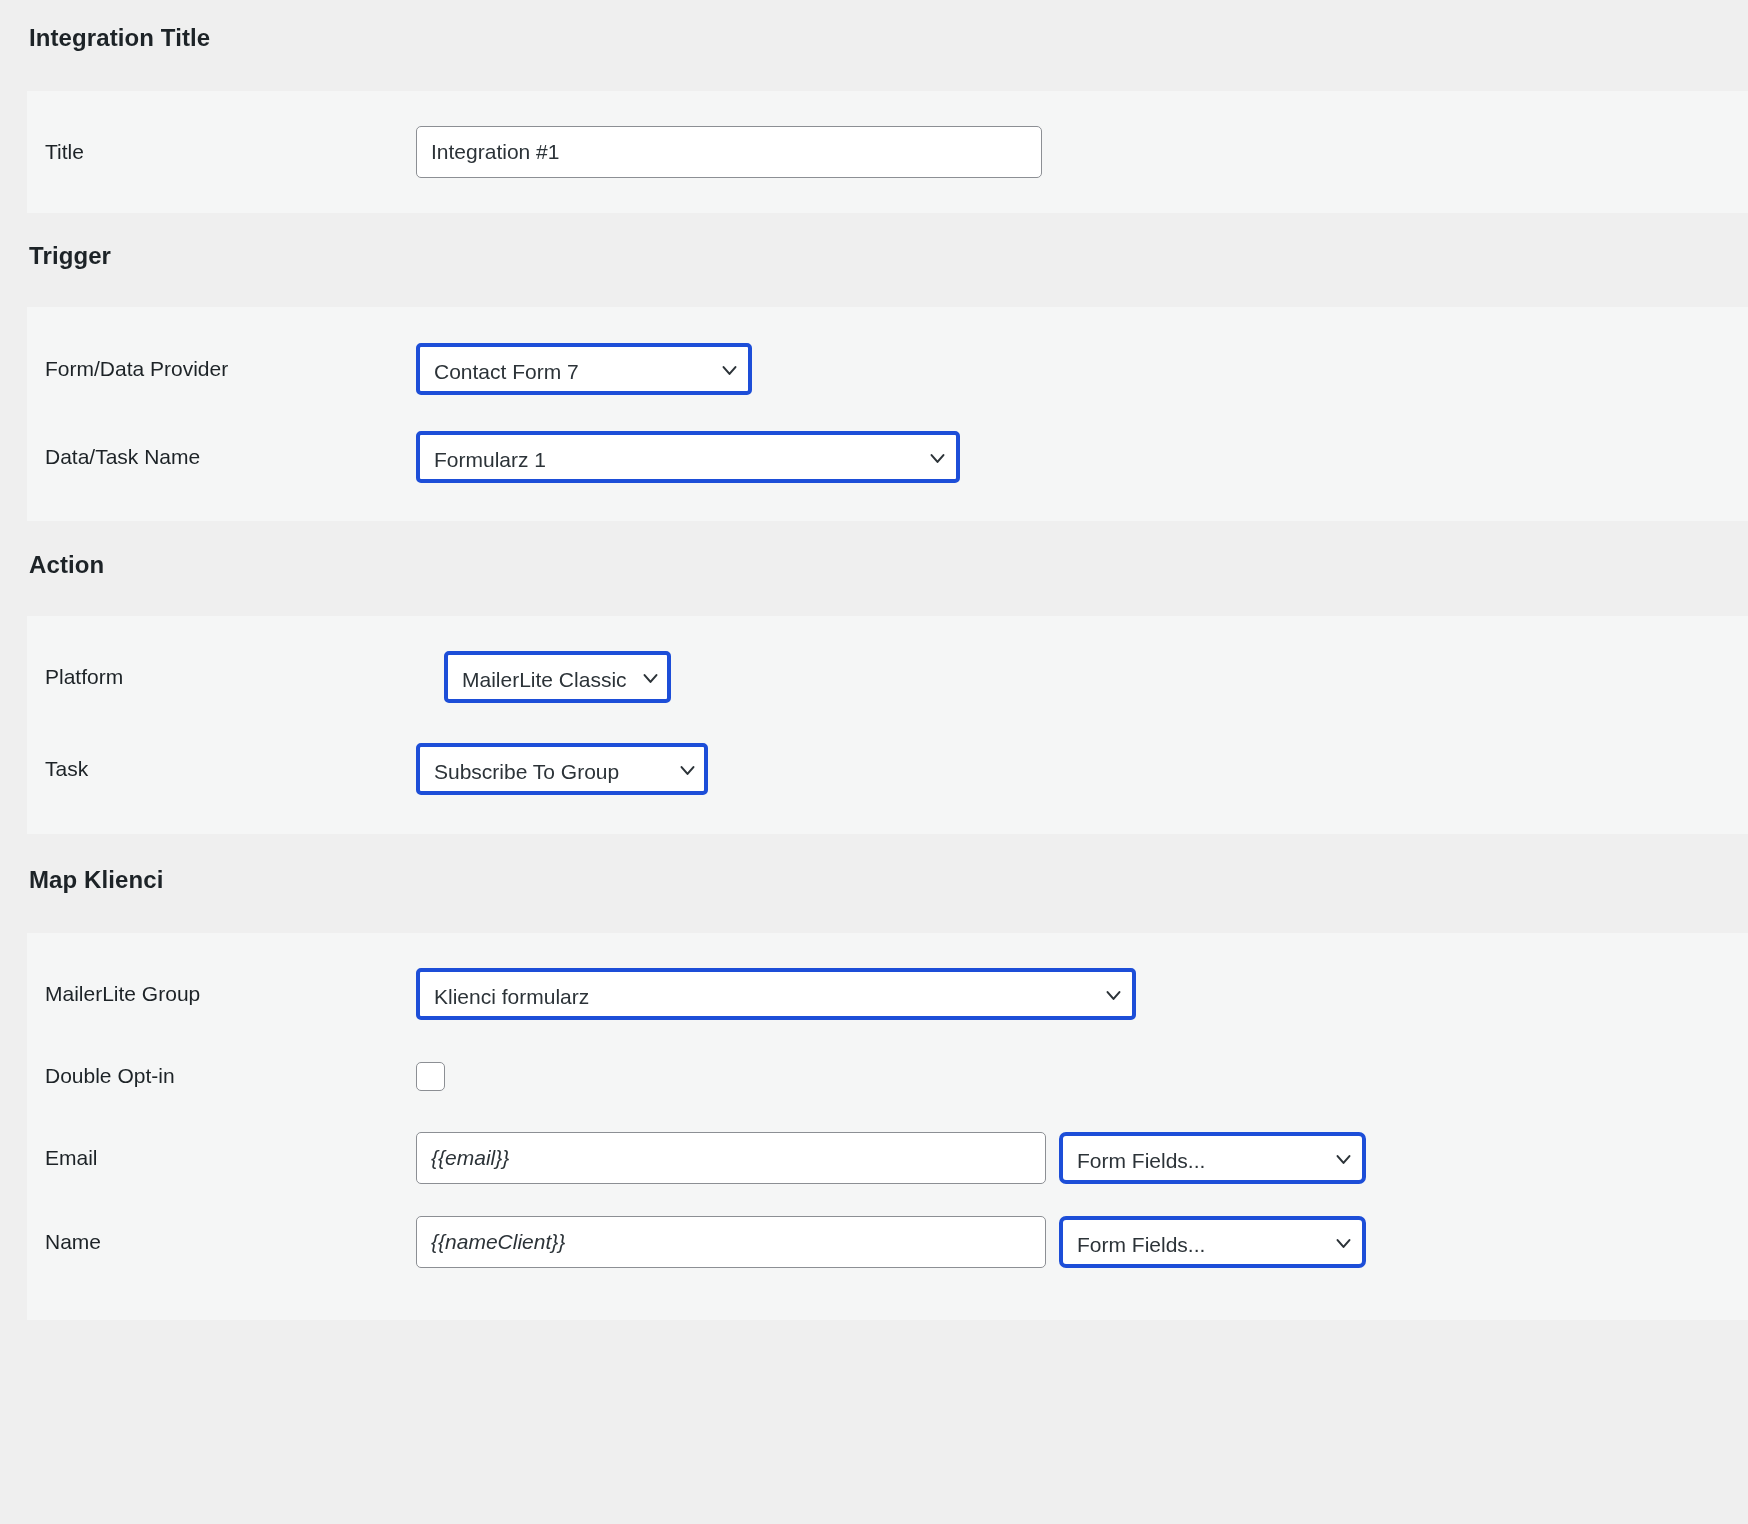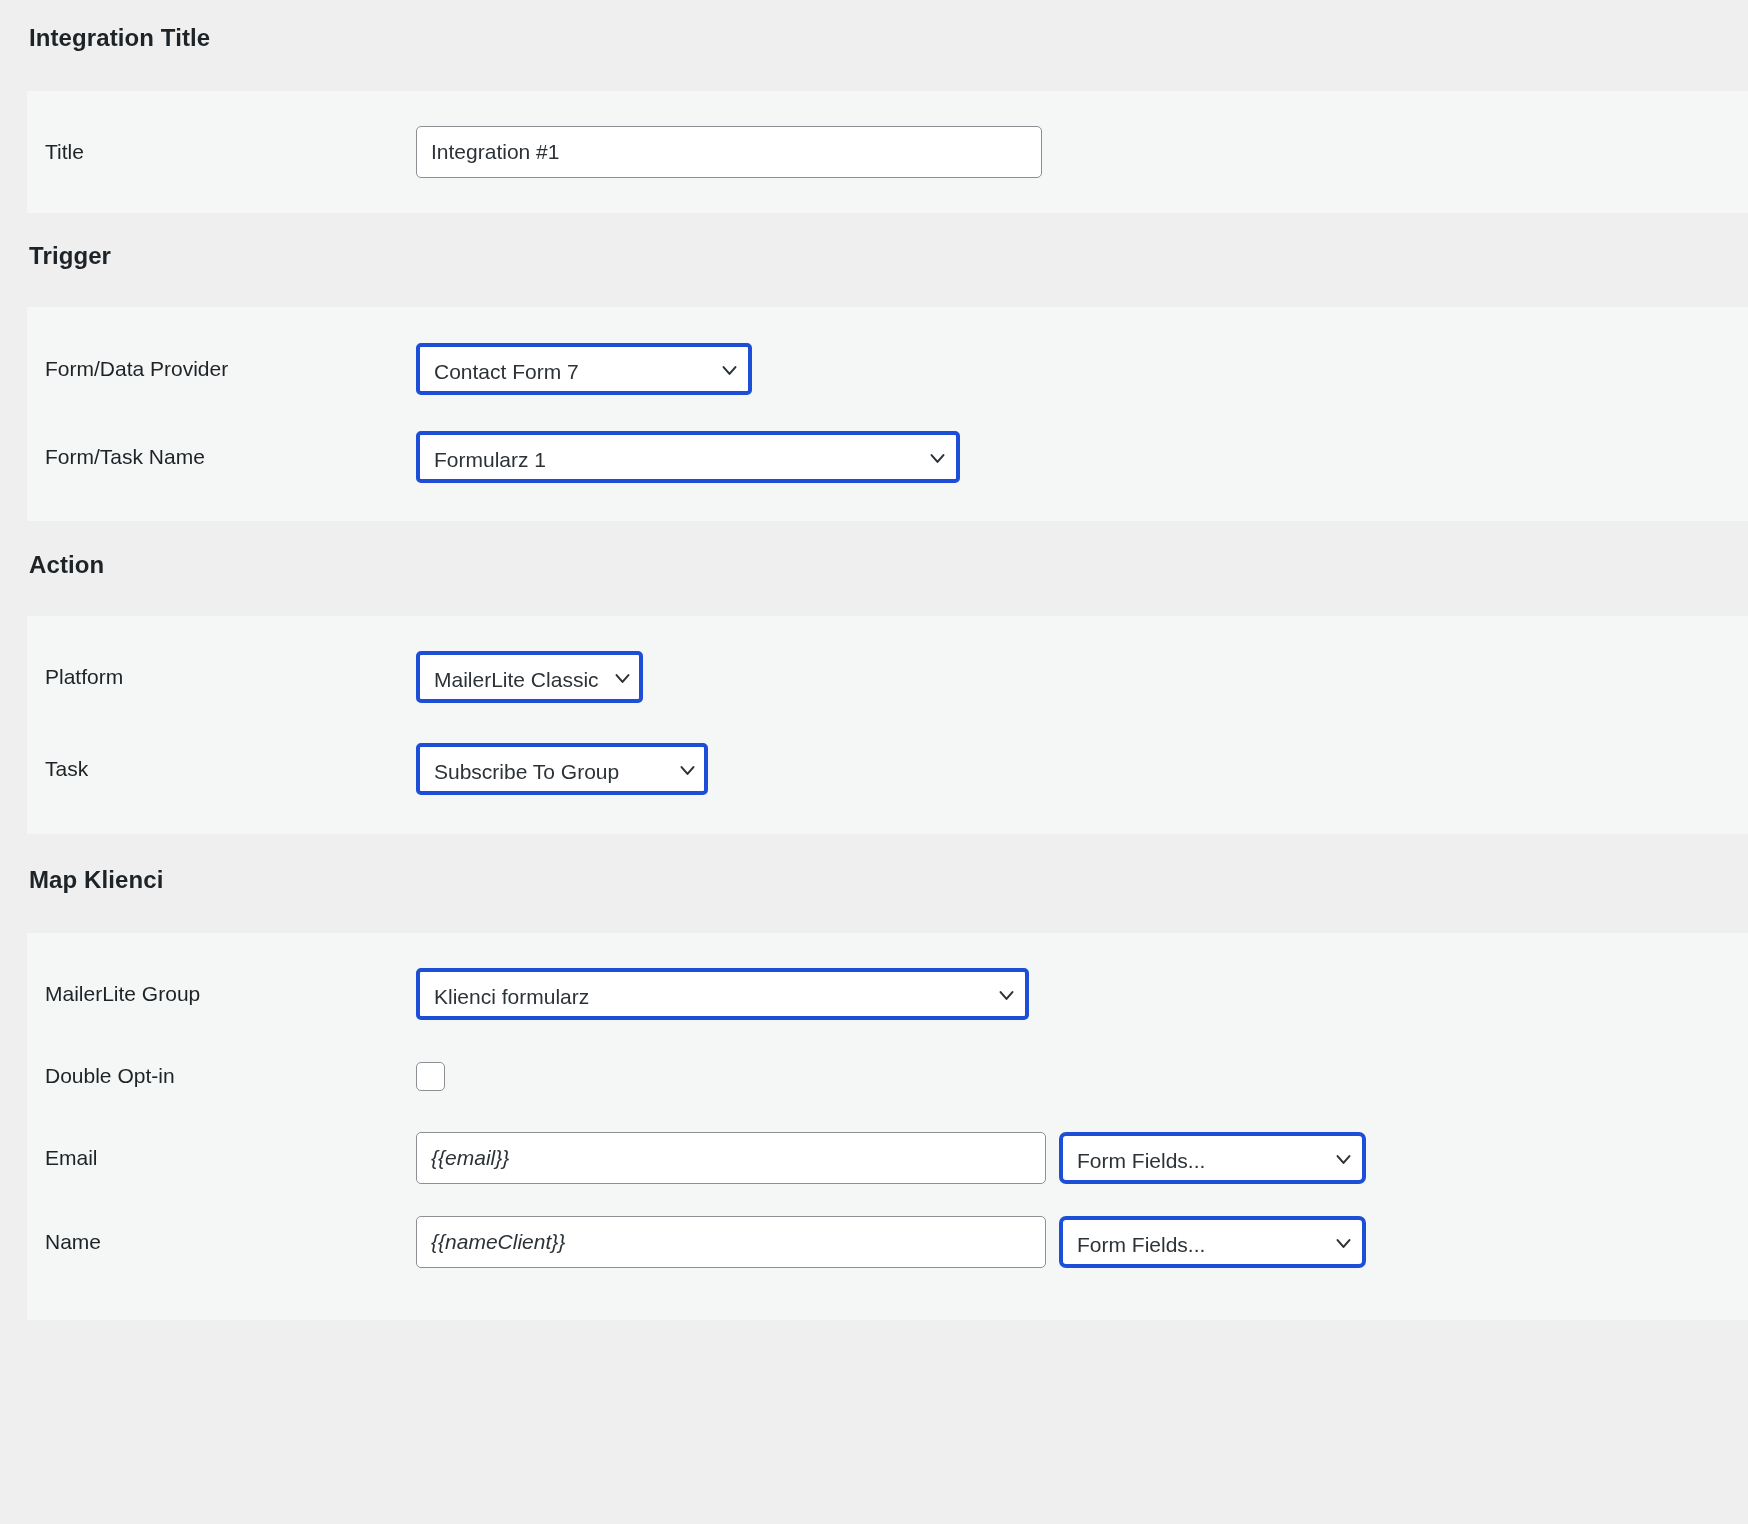--- a/index.html
+++ b/index.html
@@ -121,21 +121,21 @@
     pointer-events: none;
   }
   .select-wrap .chev svg { display: block; }
 
   .sel-provider select { width: 336px; }
   .sel-taskname select { width: 544px; }
   .sel-platform select { width: 227px; padding-right: 40px; }
   .sel-platform .chev  { right: 12px; }
   .sel-task select     { width: 292px; padding-right: 40px; }
   .sel-task .chev      { right: 12px; }
-  .sel-group select    { width: 613px; }
+  .sel-group select    { width: 720px; }
   .sel-formfields select { width: 307px; border-radius: 7px; }
 
   
   .checkbox {
     -webkit-appearance: none;
     -moz-appearance: none;
     appearance: none;
     box-sizing: border-box;
     width: 29px;
     height: 29px;
@@ -149,21 +149,21 @@
   }
   .checkbox:checked {
     background: #2271b1;
     border-color: #2271b1;
   }
 
   
   .row-title     { min-height: 60px; }
   .row-provider  { min-height: 60px; padding-top: 10px; padding-bottom: 14px; }
   .row-taskname  { min-height: 60px; padding-top: 14px; padding-bottom: 10px; }
-  .row-platform  { min-height: 60px; padding-top: 10px; padding-bottom: 16px; }
+  .row-platform  { min-height: 60px; padding-top: 10px; padding-bottom: 16px; gap: 28px; }
   .row-task      { min-height: 60px; padding-top: 16px; padding-bottom: 10px; }
   .row-group     { min-height: 60px; padding-top: 8px;  padding-bottom: 12px; }
   .row-optin     { min-height: 56px; padding-top: 12px; padding-bottom: 12px; }
   .row-email     { min-height: 60px; padding-top: 12px; padding-bottom: 10px; }
   .row-name      { min-height: 60px; padding-top: 14px; padding-bottom: 8px; }
 </style>
 </head>
 <body>
 
 <div class="page">
@@ -193,21 +193,21 @@
           <span class="chev">
             <svg viewBox="0 0 20 20" width="17" height="17" aria-hidden="true">
               <path d="M3 6 L10 14 L17 6" fill="none" stroke="#2c3338" stroke-width="2.4" stroke-linecap="round" stroke-linejoin="round"></path>
             </svg>
           </span>
         </span>
       </div>
     </div>
 
     <div class="row row-taskname">
-      <div class="row-label">Form/Task Name</div>
+      <div class="row-label">Data/Task Name</div>
       <div class="row-control">
         <span class="select-wrap sel-taskname">
           <select>
             <option>Formularz 1</option>
           </select>
           <span class="chev">
             <svg viewBox="0 0 20 20" width="17" height="17" aria-hidden="true">
               <path d="M3 6 L10 14 L17 6" fill="none" stroke="#2c3338" stroke-width="2.4" stroke-linecap="round" stroke-linejoin="round"></path>
             </svg>
           </span>

